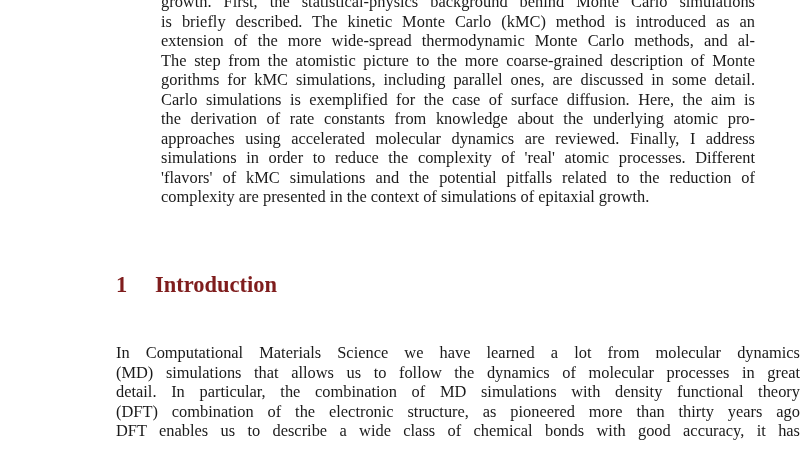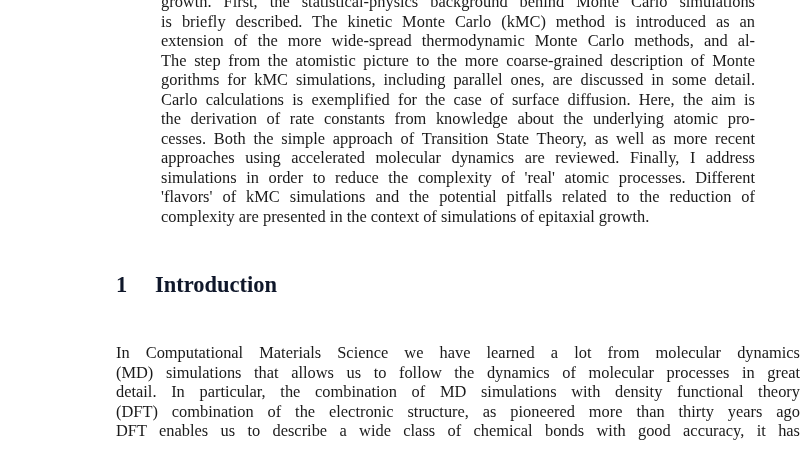--- a/index.html
+++ b/index.html
@@ -55,21 +55,21 @@
   .abstract-line.last, .body-line.last {
     text-align-last: left;
   }
   .section-heading {
     position: absolute;
     left: 116px;
     top: 272px;
     font-family: "Liberation Serif", serif;
     font-weight: bold;
     font-size: 22.5px;
-    color: #0f172a;
+    color: #7f1d1d;
     white-space: nowrap;
   }
   .section-number {
     display: inline-block;
     width: 39px;
   }
   .body {
     position: absolute;
     left: 116px;
     top: 319px;
@@ -92,23 +92,22 @@
 <div class="arxiv-stamp">
   <div class="arxiv-stamp-text">2556v1  [cond-mat.mtrl-sci]  16 A</div>
 </div>
 
 <div class="abstract">
   <div class="abstract-line">growth. First, the statistical-physics background behind Monte Carlo simulations</div>
   <div class="abstract-line">is briefly described. The kinetic Monte Carlo (kMC) method is introduced as an</div>
   <div class="abstract-line">extension of the more wide-spread thermodynamic Monte Carlo methods, and al-</div>
   <div class="abstract-line">The step from the atomistic picture to the more coarse-grained description of Monte</div>
   <div class="abstract-line">gorithms for kMC simulations, including parallel ones, are discussed in some detail.</div>
-  <div class="abstract-line">Carlo calculations is exemplified for the case of surface diffusion. Here, the aim is</div>
+  <div class="abstract-line">Carlo simulations is exemplified for the case of surface diffusion. Here, the aim is</div>
   <div class="abstract-line">the derivation of rate constants from knowledge about the underlying atomic pro-</div>
-  <div class="abstract-line">cesses. Both the simple approach of Transition State Theory, as well as more recent</div>
   <div class="abstract-line">approaches using accelerated molecular dynamics are reviewed. Finally, I address</div>
   <div class="abstract-line">simulations in order to reduce the complexity of 'real' atomic processes. Different</div>
   <div class="abstract-line">'flavors' of kMC simulations and the potential pitfalls related to the reduction of</div>
   <div class="abstract-line last">complexity are presented in the context of simulations of epitaxial growth.</div>
 </div>
 
 <div class="section-heading">
   <span class="section-number">1</span><span>Introduction</span>
 </div>
 

